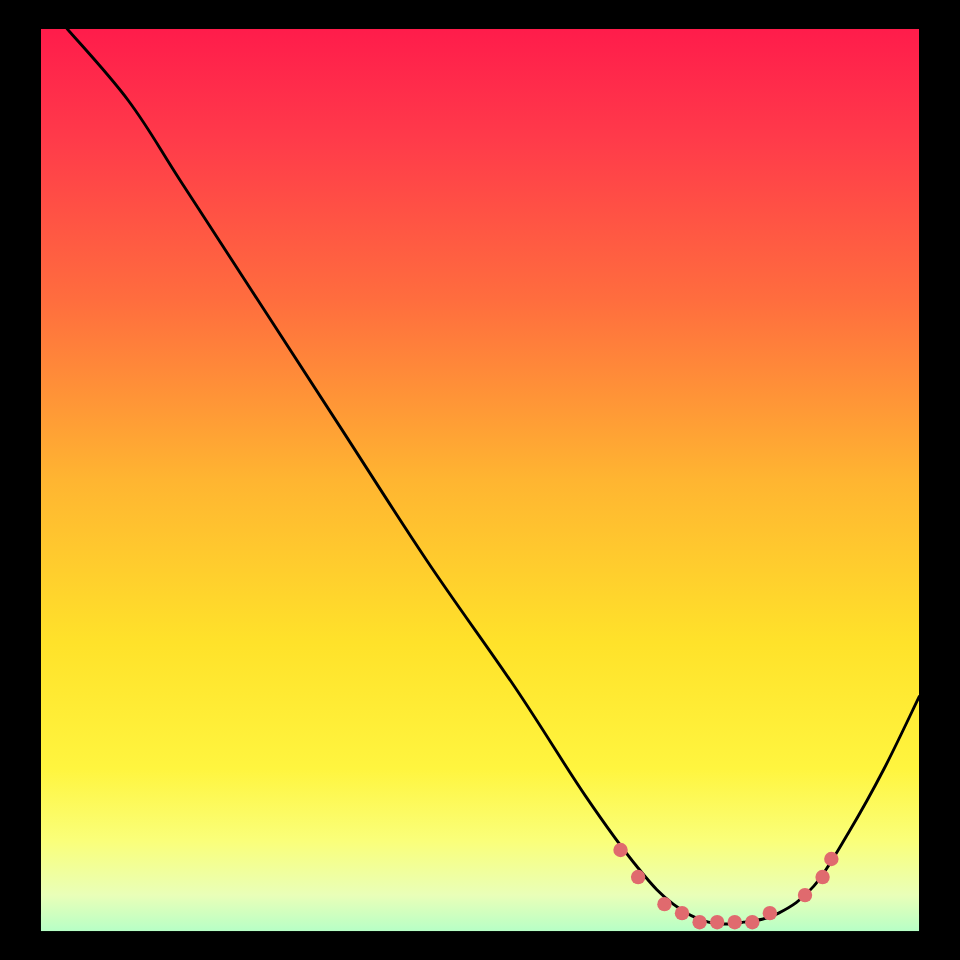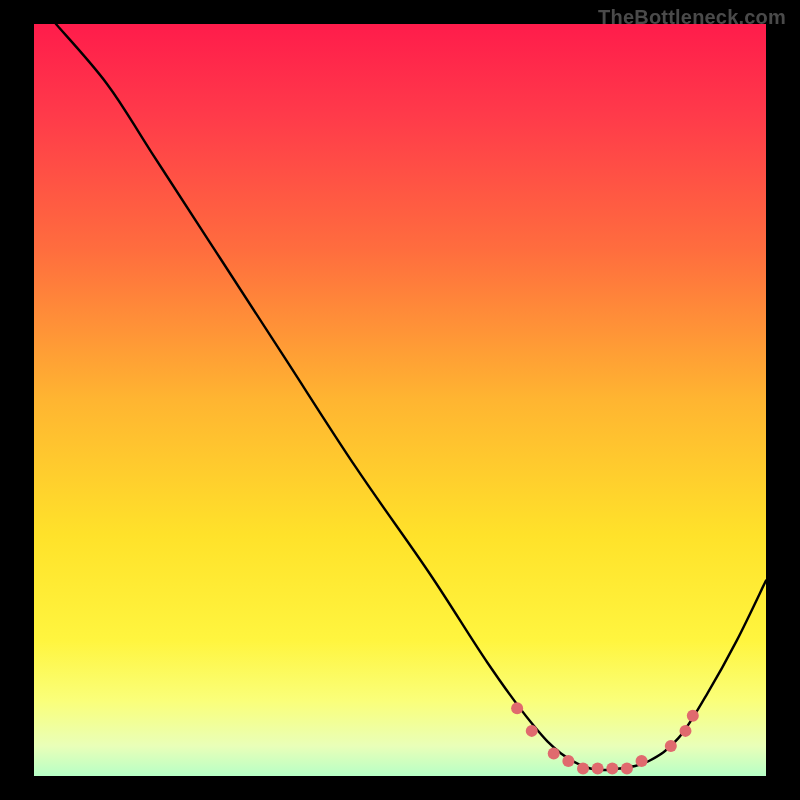--- a/index.html
+++ b/index.html
@@ -54,21 +54,20 @@
   svg.dots {
     position: absolute;
     inset: 0;
     z-index: 6;
   }
 </style>
 </head>
 <body>
 
 <div class="stage">
-  <div class="watermark">TheBottleneck.com</div>
 
   <div class="plot">
     <svg class="curve" viewBox="0 0 732 752" preserveAspectRatio="none">
       <defs>
         <linearGradient id="heat" x1="0" y1="0" x2="0" y2="1">
             <stop offset="0%" stop-color="#ff1c4b"></stop>
             <stop offset="12%" stop-color="#ff3a4a"></stop>
             <stop offset="30%" stop-color="#ff6d3e"></stop>
             <stop offset="50%" stop-color="#ffb531"></stop>
             <stop offset="68%" stop-color="#ffe22a"></stop>

